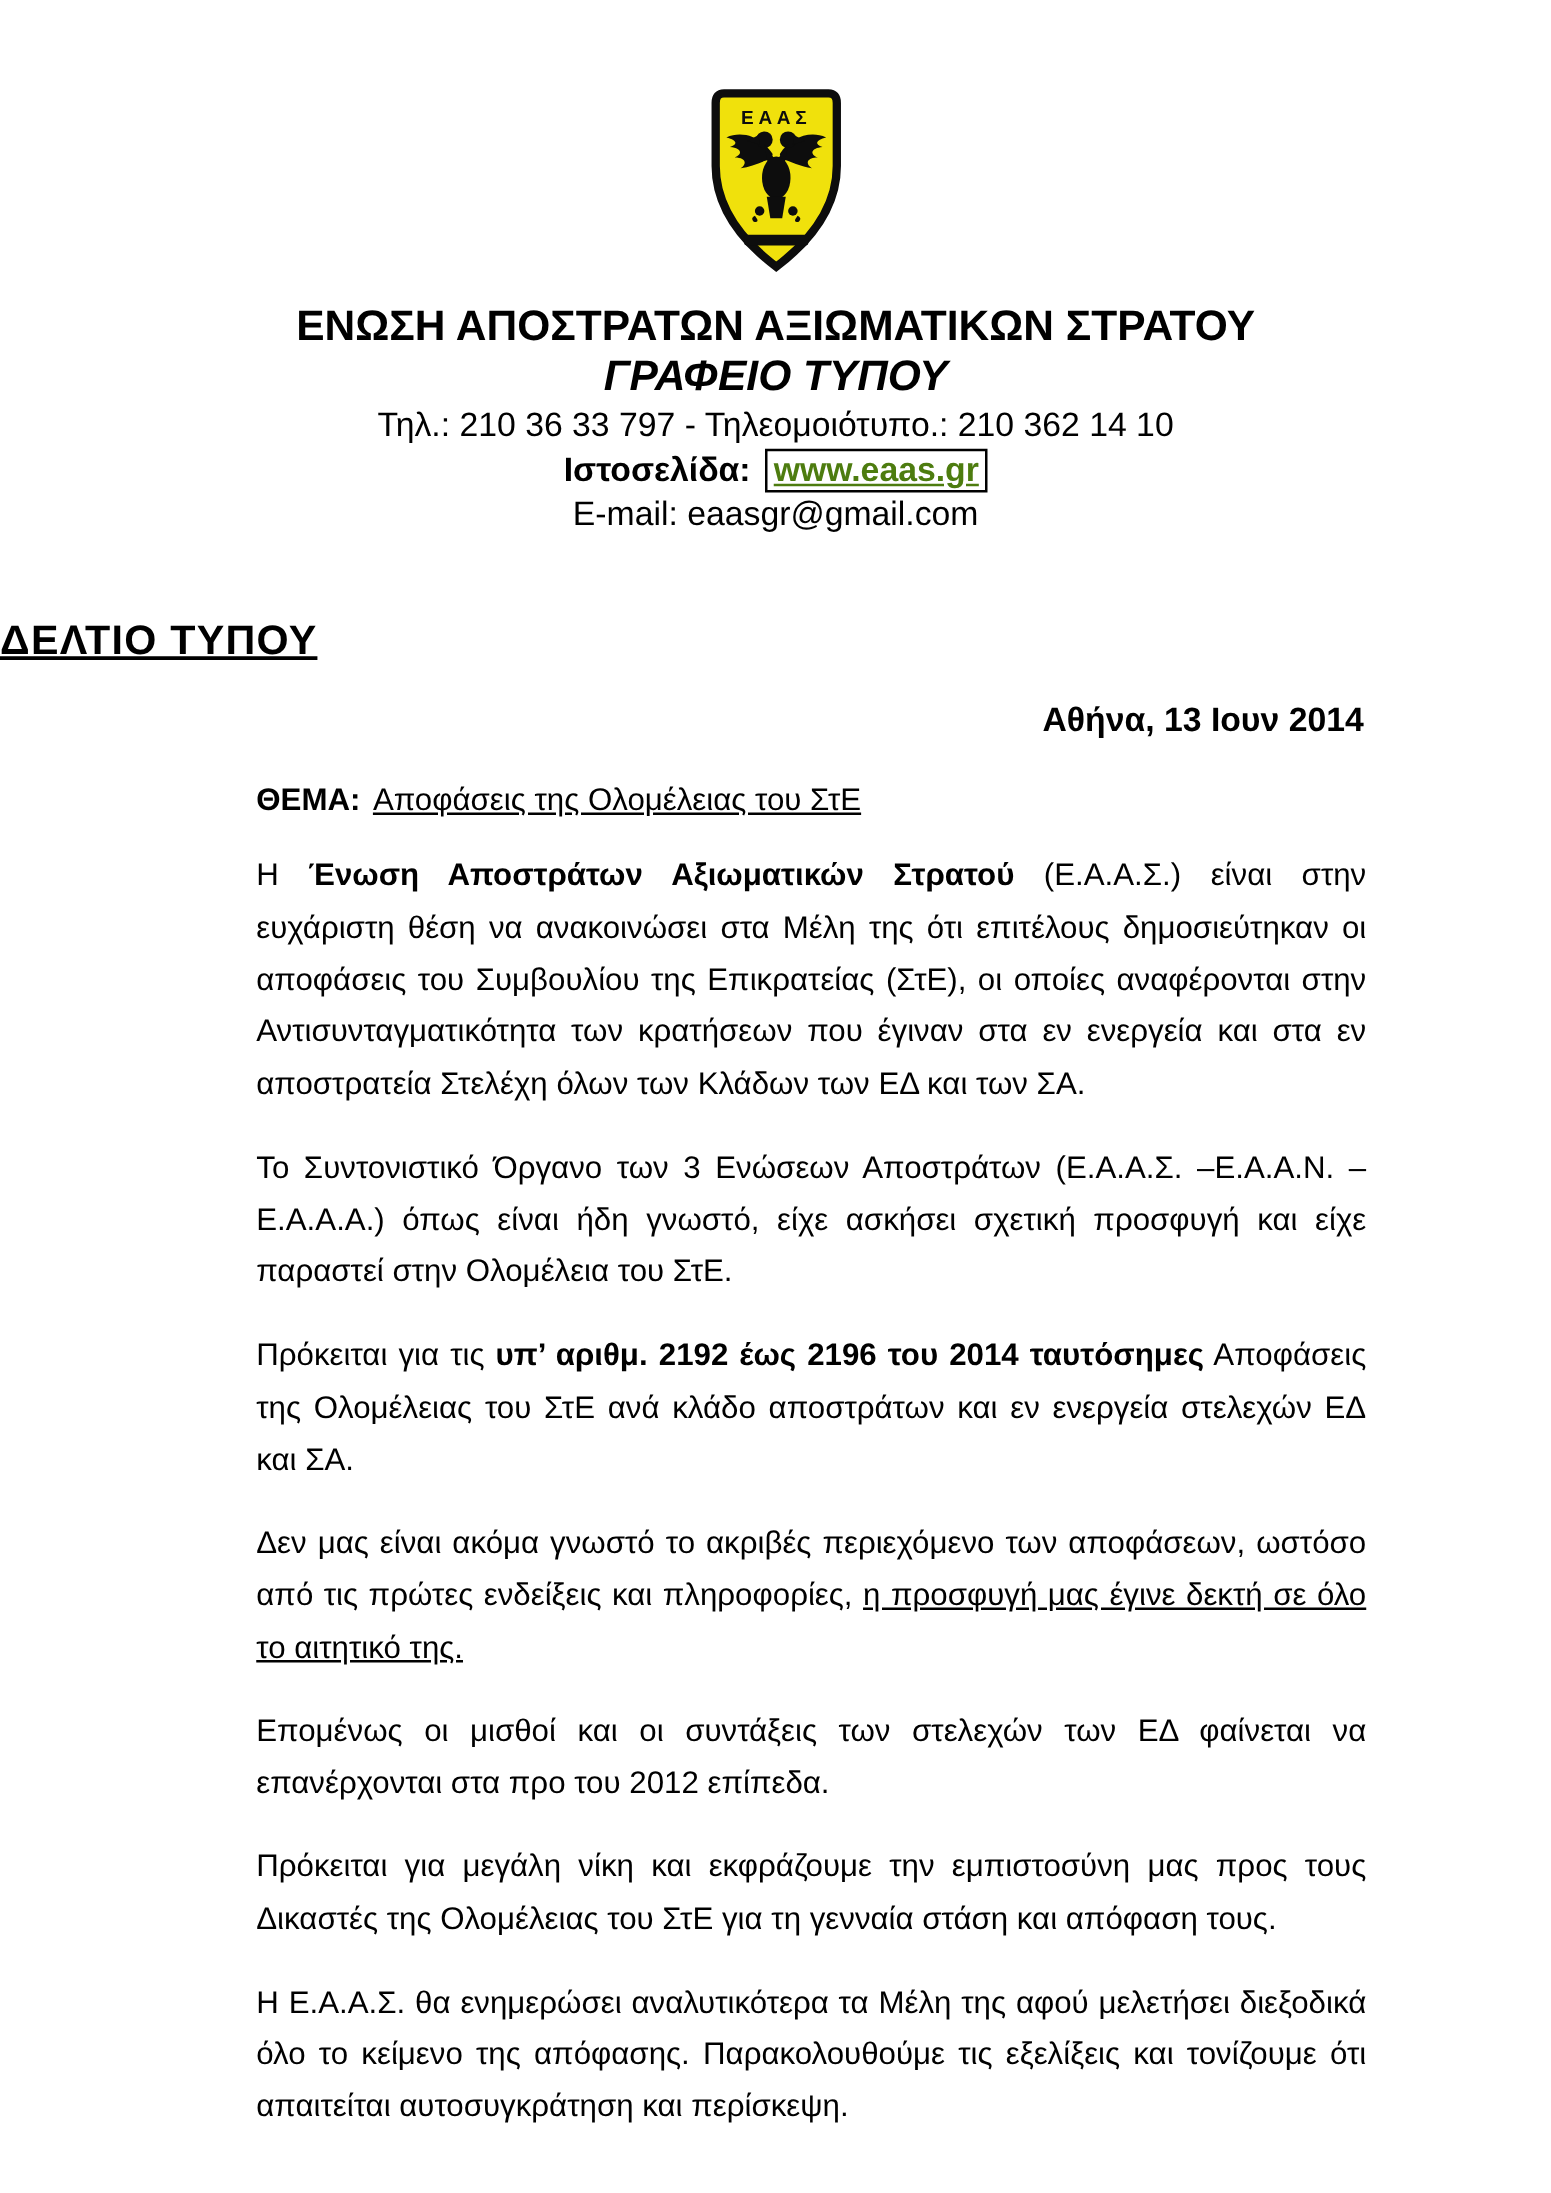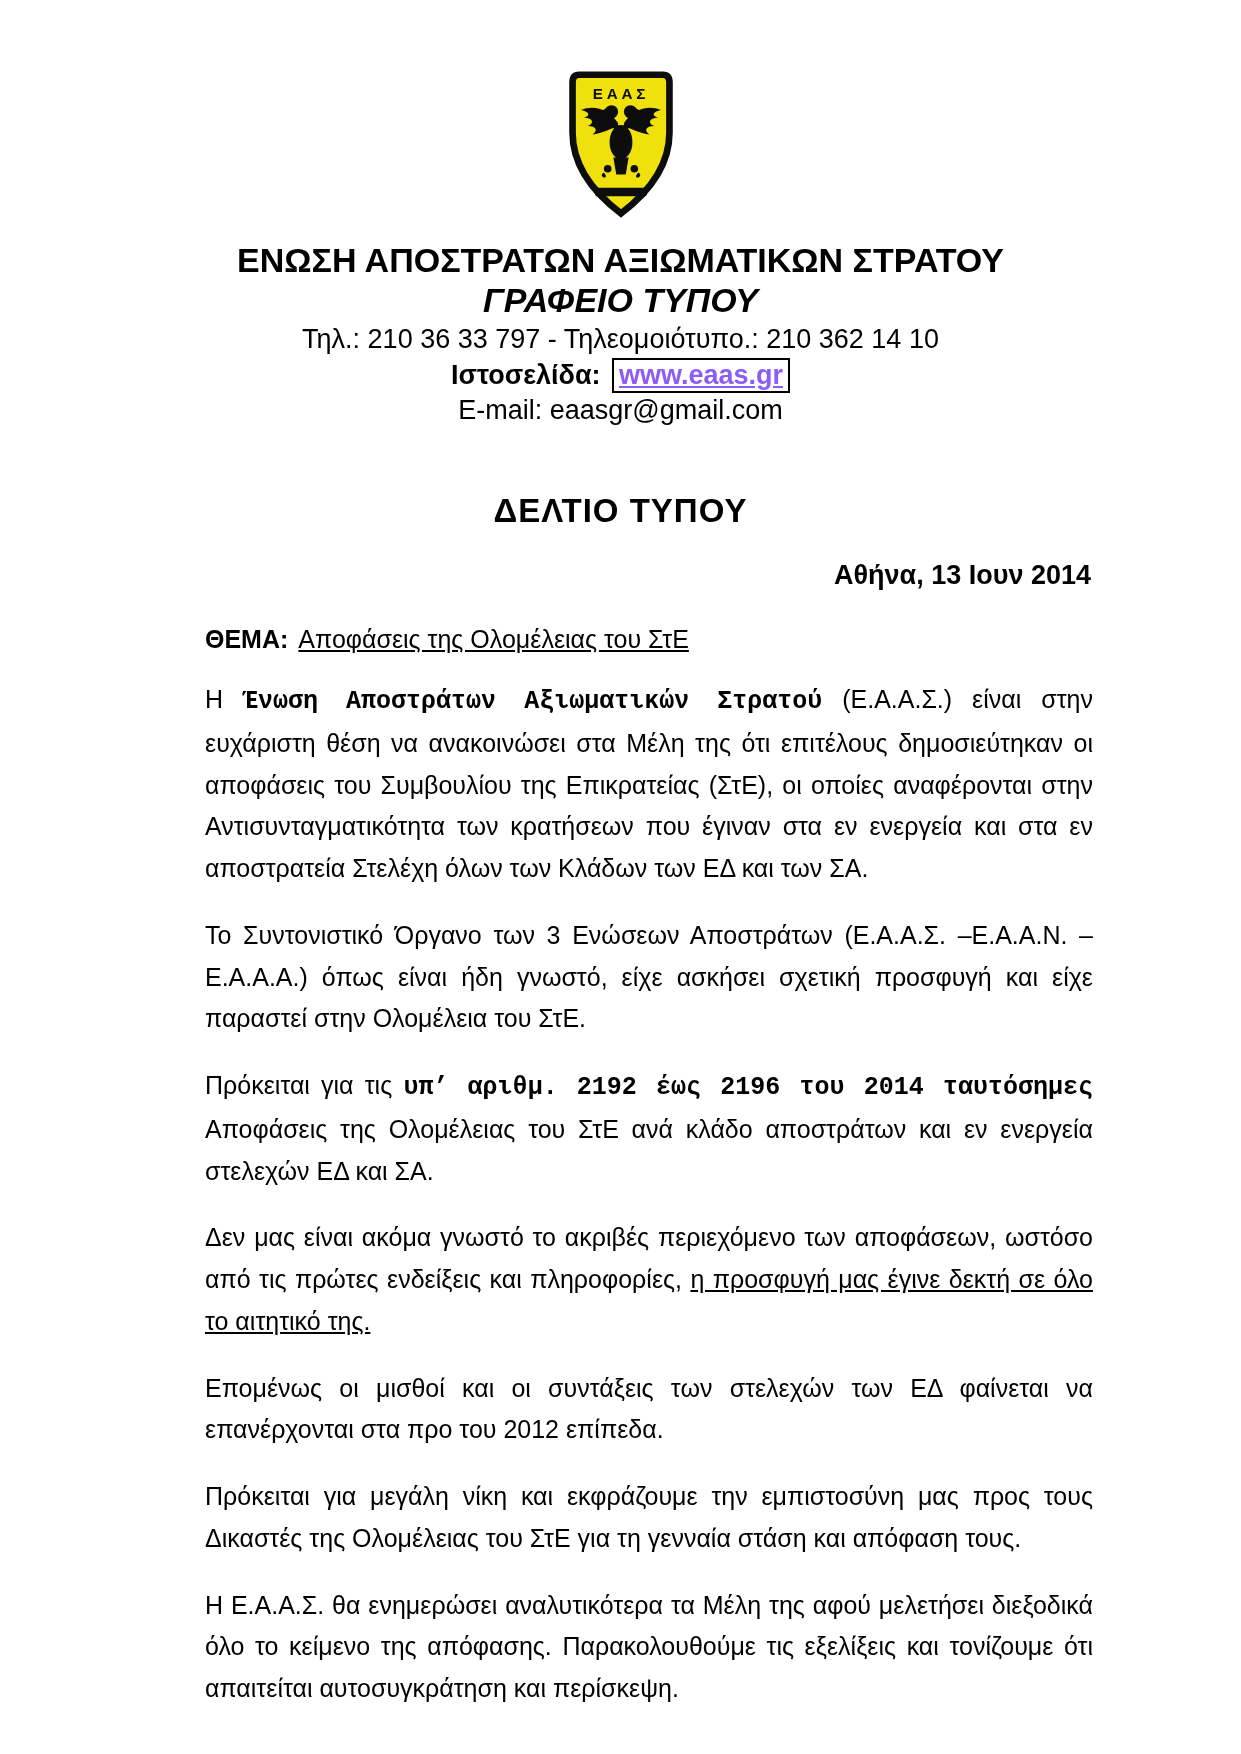--- a/index.html
+++ b/index.html
@@ -16,33 +16,34 @@
   .logo-wrap { padding-top: 58px; text-align: center; }
   .logo-wrap svg { display: inline-block; }
 
   .header-block { text-align: center; margin-top: 14px; }
   .org-name  { font-size: 34px; font-weight: bold; line-height: 1.18; }
   .office    { font-size: 34px; font-weight: bold; line-height: 1.18; font-style: italic; }
   .address   { font-size: 29px; margin-top: 5px; }
   .phone     { font-size: 27px; margin-top: 4px; }
   .web-line  { font-size: 27px; font-weight: bold; margin-top: 5px; }
   .web-link  {
-    color: #8b5cf6;
+    color: #4d7c0f;
     text-decoration: underline;
     font-weight: bold;
     border: 2px solid #000000;
     padding: 0 5px 1px 5px;
     margin-left: 4px;
   }
   .email-line { font-size: 27px; font-weight: normal; margin-top: 4px; }
 
   .press-heading {
-    text-align: center;
+    text-align: left;
     font-size: 33px;
     font-weight: bold;
+    text-decoration: underline;
     margin-top: 66px;
     letter-spacing: 1px;
   }
   .dateline {
     text-align: right;
     font-size: 27px;
     font-weight: bold;
     margin: 30px 150px 0 0;
     padding-left: 12px;
   }
@@ -52,21 +53,21 @@
   .subject-line { margin-top: 34px; font-size: 25px; }
   .subject-label { font-weight: bold; margin-right: 10px; }
   .subject-text  { text-decoration: underline; }
 
   .para {
     font-size: 25px;
     line-height: 1.67;
     text-align: justify;
     margin: 25px 0 0 0;
   }
-  .seg-bold { font-weight: bold; font-family: Liberation Mono, monospace; }
+  .seg-bold { font-weight: bold; }
   .seg-underline { text-decoration: underline; }
 </style>
 </head>
 <body>
 
 <div class="page">
 
   <div class="logo-wrap">
     <svg width="114" height="152" viewBox="0 0 120 160">
 

